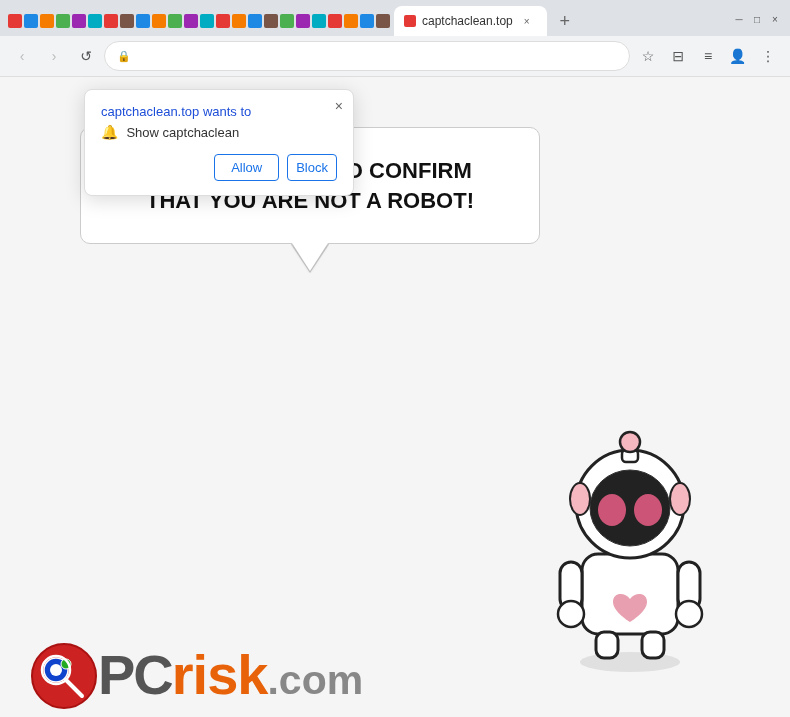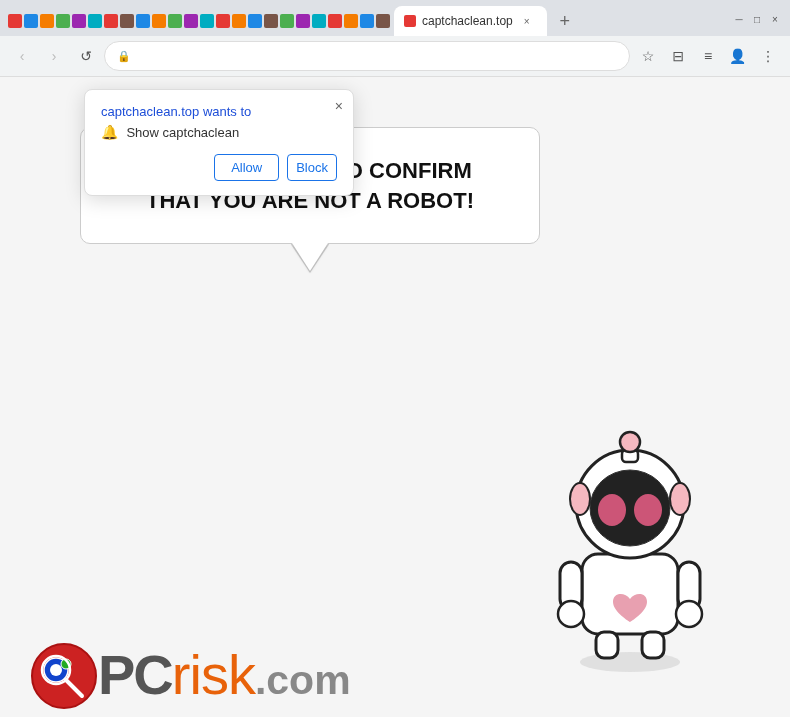--- a/index.html
+++ b/index.html
@@ -435,19 +435,19 @@
         <circle cx="36" cy="22" r="5" fill="#22aa22" stroke="white" stroke-width="1"></circle>
 
         <line x1="36" y1="38" x2="52" y2="54" stroke="white" stroke-width="4" stroke-linecap="round"></line>
         <circle cx="26" cy="28" r="14" fill="none" stroke="white" stroke-width="2.5"></circle>
       </svg>
 
       <div style="display:flex; align-items:baseline;">
         <span class="pcrisk-text">
           <span class="pc">PC</span>
         </span>
-        <span style="font-size:56px; font-weight:normal; color:#e8620a; font-family:Arial,sans-serif; letter-spacing:-1px;">risk</span>
+        <span style="font-size:56px; font-weight:bold; color:#e8620a; font-family:Arial,sans-serif; letter-spacing:-1px;">risk</span>
         <span style="font-size:41px; font-weight:bold; color:#888; font-family:Arial,sans-serif;">.com</span>
       </div>
     </div>
 
   </div>
 </div>
 
 </body></html>

